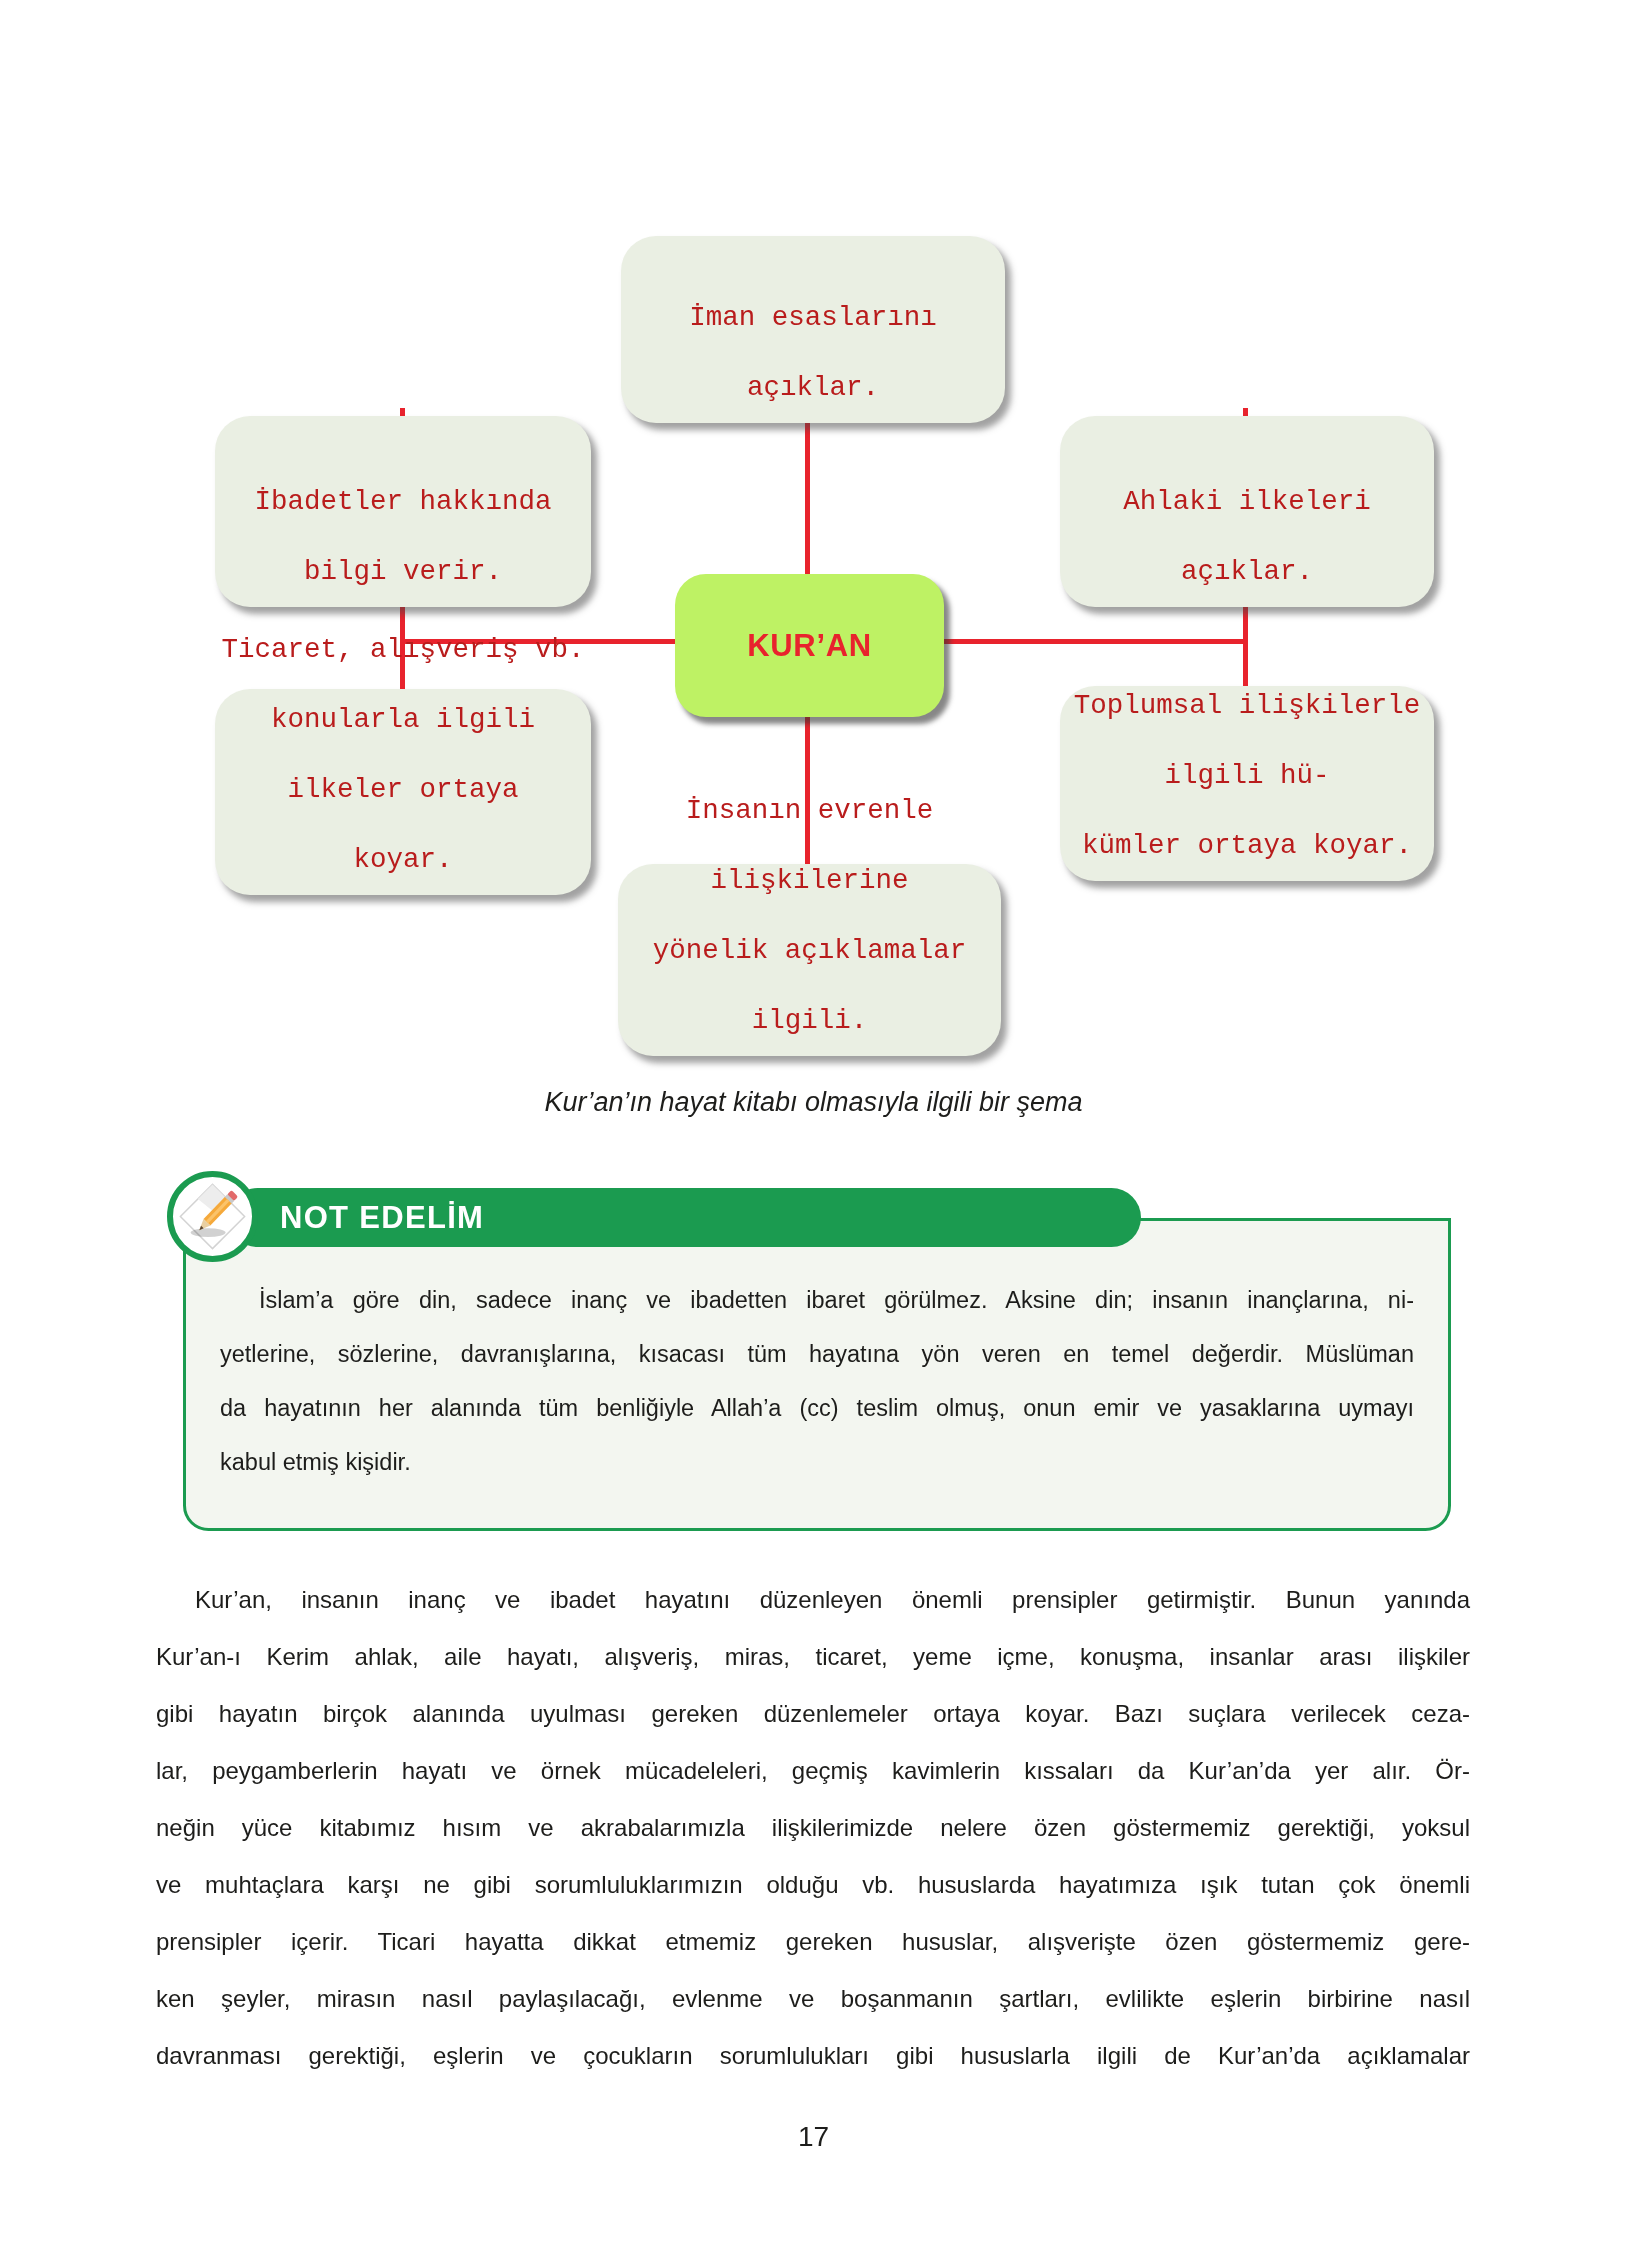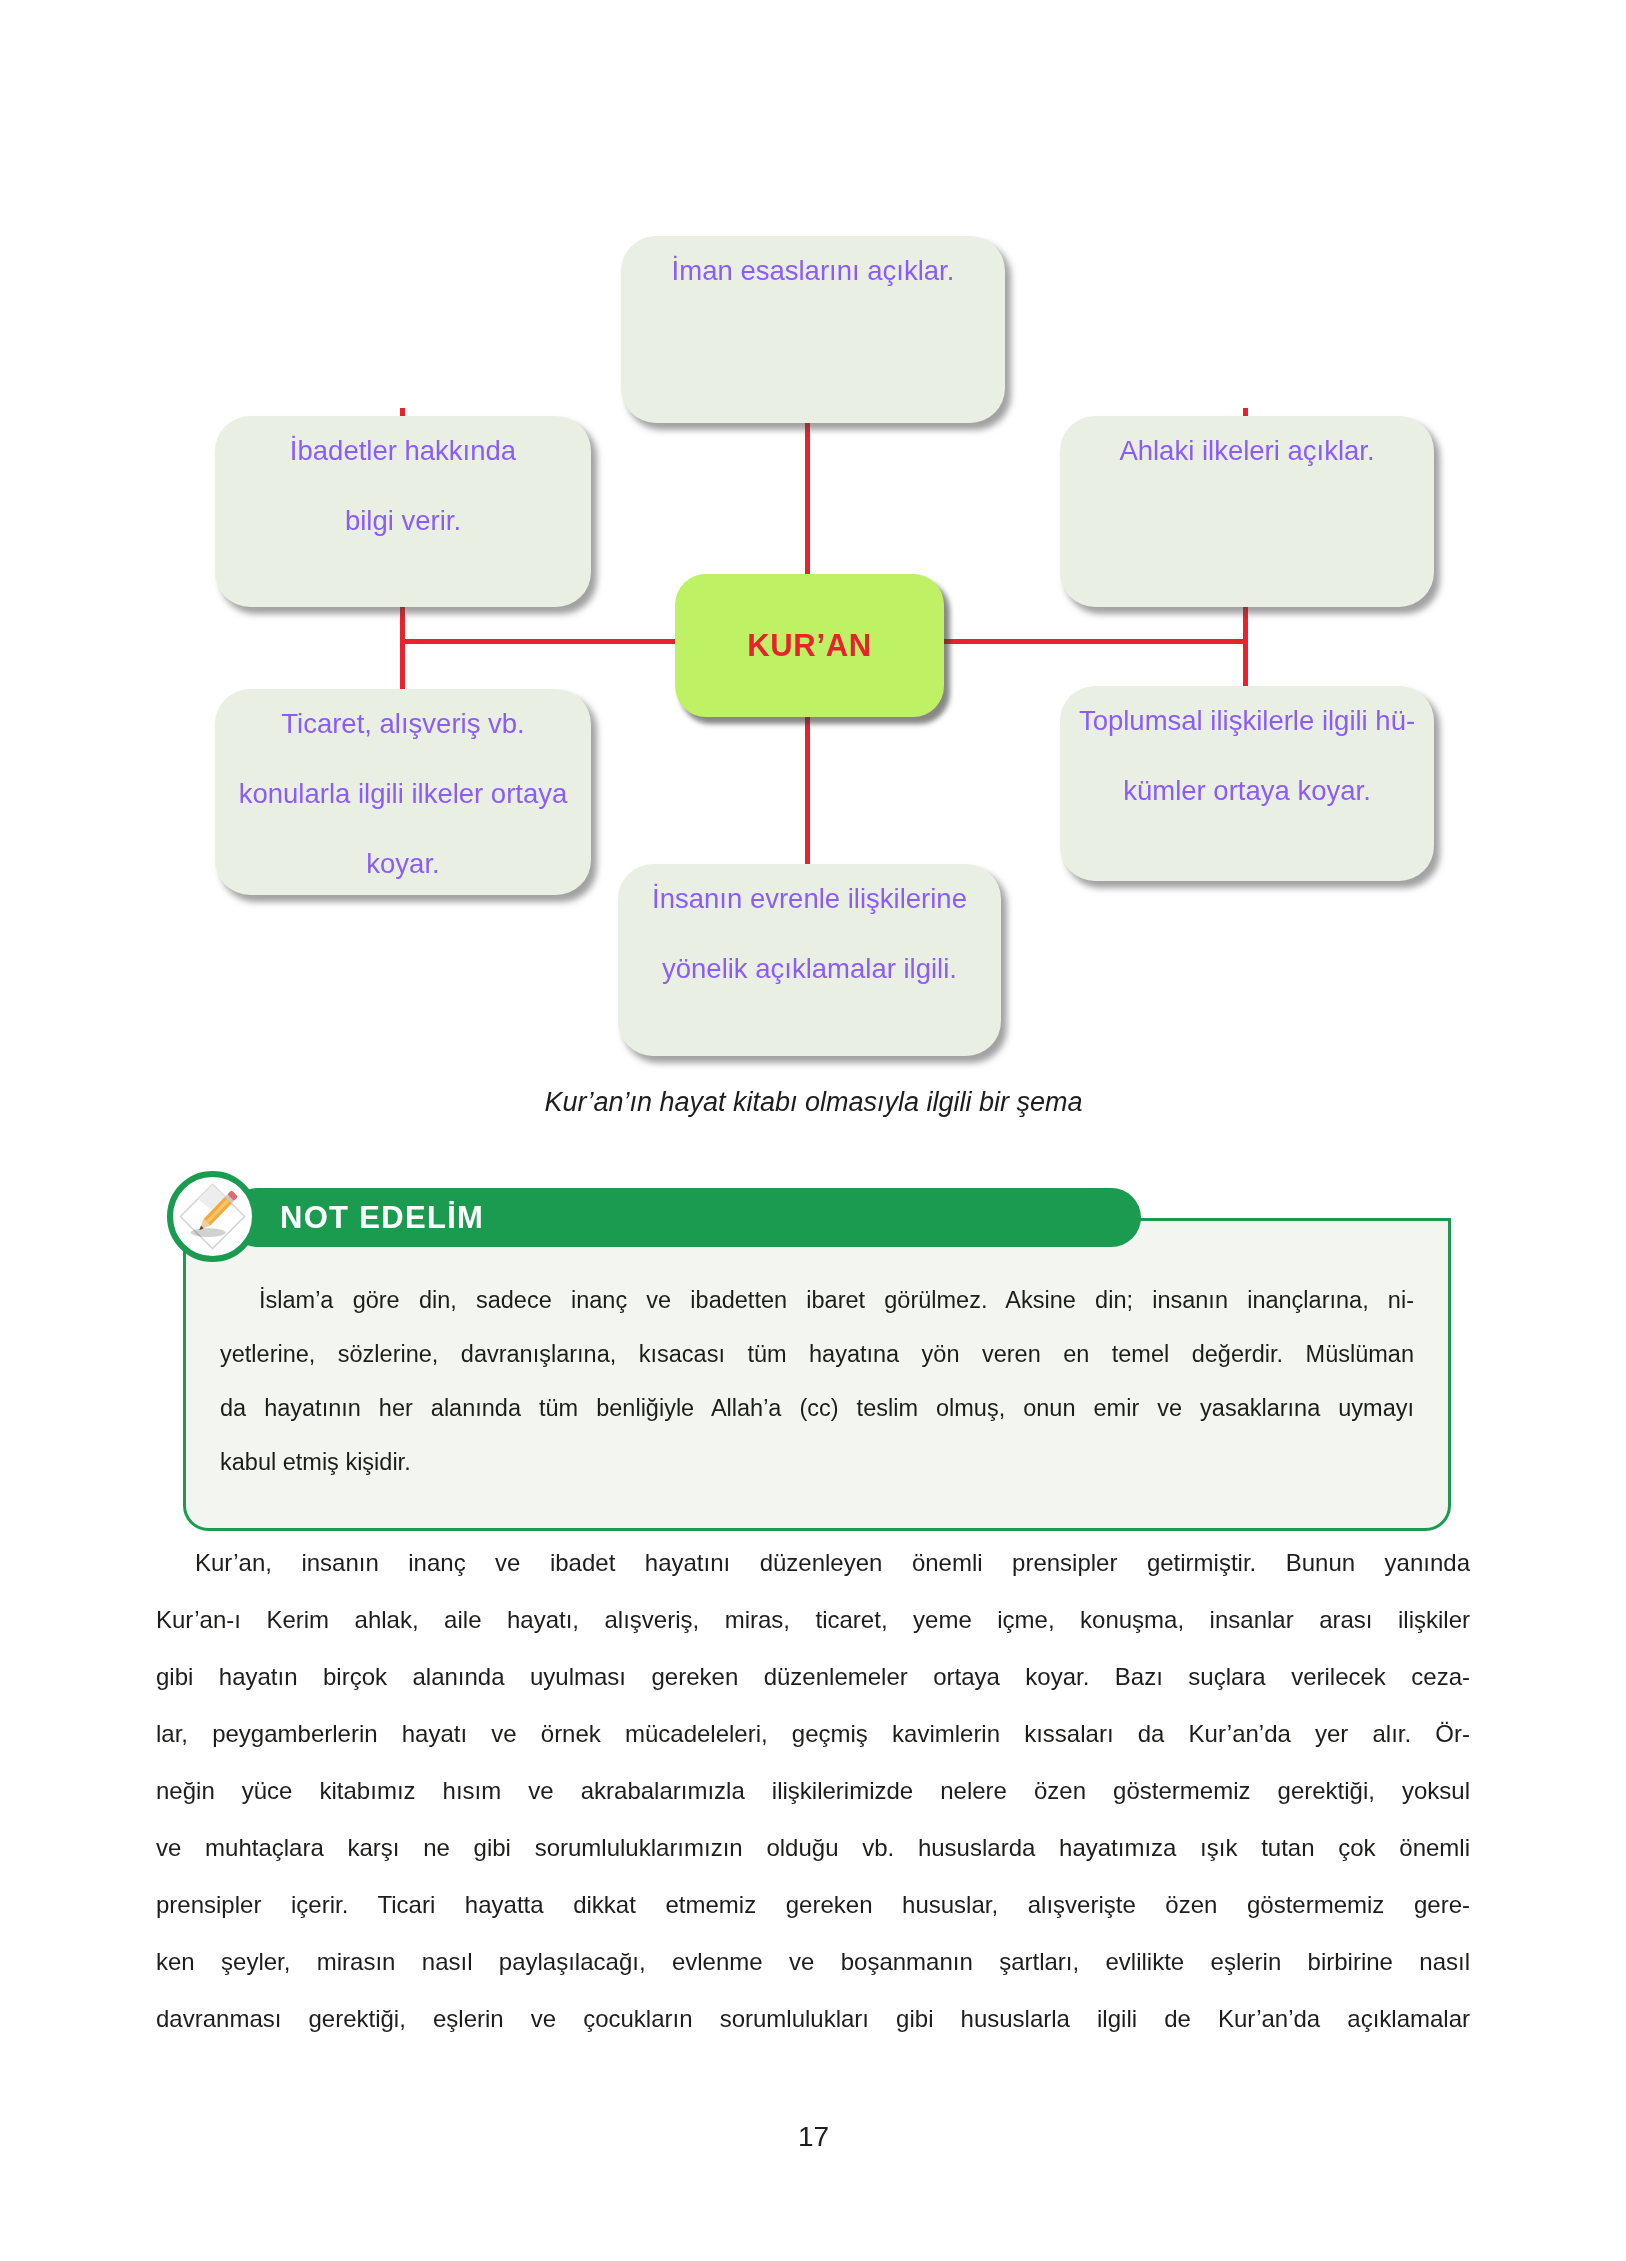--- a/index.html
+++ b/index.html
@@ -7,23 +7,24 @@
     width:1627px;height:2261px;background:#ffffff;position:relative;
     font-family:"Liberation Sans", sans-serif;color:#1d1d1b;
   }
   .page{position:absolute;inset:0;}
 
   
   .diagram{position:absolute;left:0;top:0;width:1627px;height:1155px;}
   .rline{position:absolute;background:#e8232d;z-index:1;}
   .node{
     position:absolute;z-index:2;background:#eaefe3;border-radius:35px;
-    display:flex;align-items:flex-start;justify-content:center;text-align:center;
-    font-size:27.5px;line-height:2.55;color:#8b5cf6;white-space:pre-line;
+    display:flex;align-items:flex-end;justify-content:center;text-align:center;
+    font-size:27.5px;line-height:2.55;color:#b91c1c;white-space:pre-line;
     box-shadow:5.4px 6.7px 6px rgba(70,70,70,.5);
+    font-family:Liberation Mono, monospace;
   }
   .node-center{
     position:absolute;z-index:2;background:#bef264;border-radius:31px;
     display:flex;align-items:center;justify-content:center;
     font-size:31px;font-weight:bold;color:#e8232d;letter-spacing:0.7px;
     box-shadow:5.4px 6.7px 5.4px rgba(55,55,55,.6);
   }
   .caption{
     position:absolute;left:0;top:1087px;width:1627px;text-align:center;
     font-style:italic;font-size:27px;color:#1d1d1b;z-index:2;
@@ -52,21 +53,21 @@
     background:#ffffff;border:6px solid #1b9b50;border-radius:50%;
     box-sizing:border-box;z-index:5;display:flex;align-items:center;justify-content:center;
   }
   .note-circle svg{width:73px;height:73px;}
 
   
   .jline{text-align:justify;text-align-last:justify;}
   .lline{text-align:left;text-align-last:left;}
   .indent{text-indent:39px;}
   .bodytext{
-    position:absolute;left:156px;top:1534px;width:1314px;z-index:2;
+    position:absolute;left:156px;top:1571px;width:1314px;z-index:2;
     font-size:24px;line-height:57px;color:#1d1d1b;
   }
   .pagenum{
     position:absolute;left:0;top:2121px;width:1627px;text-align:center;
     font-size:28px;color:#1d1d1b;z-index:2;
   }
 </style>
 </head>
 <body>
 

